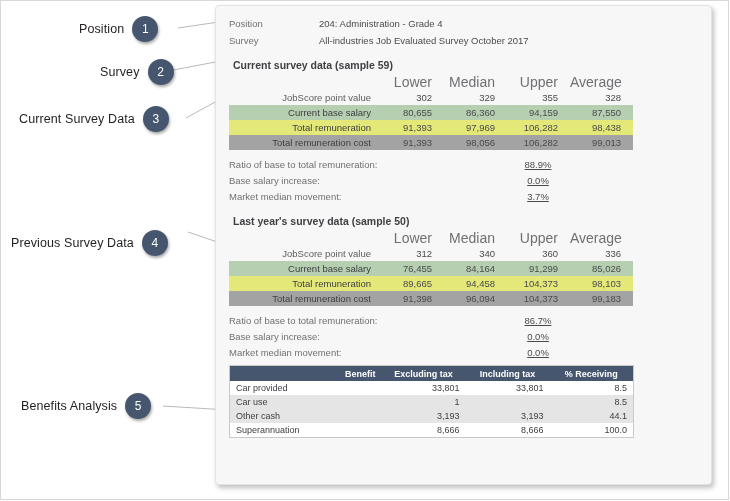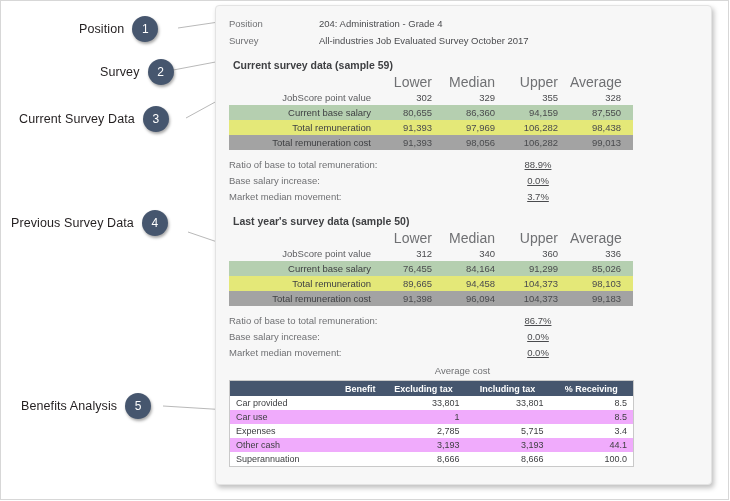--- a/index.html
+++ b/index.html
@@ -192,21 +192,21 @@
   table.benefits thead th.th-right { text-align: center; }
   table.benefits tbody td {
     height: 14px;
     padding: 0 6px;
     color: #3f4043;
   }
   table.benefits tbody td.b-left { text-align: left; }
   table.benefits tbody td.b-right { text-align: right; }
   table.benefits tbody tr.alt td { background: #d6d6d6; }
   table.benefits tbody tr td { background: #ffffff; }
-  table.benefits tbody tr.alt td { background: #f0abfc; }
+  table.benefits tbody tr.alt td { background: #e5e5e5; }
 </style>
 </head>
 <body>
 
 <div id="figure-frame"></div>
 
 <svg id="leader-lines">
   <line x1="178" y1="28" x2="300" y2="10" stroke="#b9b9b9" stroke-width="1"></line>
   <line x1="168" y1="71" x2="300" y2="46" stroke="#b9b9b9" stroke-width="1"></line>
   <line x1="186" y1="118" x2="228" y2="95" stroke="#b9b9b9" stroke-width="1"></line>
@@ -222,21 +222,21 @@
 <div class="callout" style="left:100px; top:59px;">
   <span class="callout-label">Survey</span>
   <span class="callout-badge">2</span>
 </div>
 
 <div class="callout" style="left:19px; top:106px;">
   <span class="callout-label">Current Survey Data</span>
   <span class="callout-badge">3</span>
 </div>
 
-<div class="callout" style="left:11px; top:210px;">
+<div class="callout" style="left:11px; top:230px;">
   <span class="callout-label">Previous Survey Data</span>
   <span class="callout-badge">4</span>
 </div>
 
 <div class="callout" style="left:21px; top:393px;">
   <span class="callout-label">Benefits Analysis</span>
   <span class="callout-badge">5</span>
 </div>
 
 <div id="report-card">
@@ -375,23 +375,20 @@
         <span class="ratio-key">Base salary increase:</span>
         <span class="ratio-val">0.0%</span>
       </div>
       <div class="ratio-row">
         <span class="ratio-key">Market median movement:</span>
         <span class="ratio-val">0.0%</span>
       </div>
     </div>
 
     <div class="benefits-wrap">
-      <div class="avg-cost-strip">
-        <span>Average cost</span>
-      </div>
       <table class="benefits">
         <colgroup>
             <col class="b-name">
             <col class="b-num">
             <col class="b-num">
             <col class="b-pct">
           </colgroup>
         <thead>
           <tr>
             <th class="th-left">Benefit</th>
@@ -406,26 +403,20 @@
             <td class="b-right">33,801</td>
             <td class="b-right">33,801</td>
             <td class="b-right">8.5</td>
           </tr>
           <tr class="alt">
             <td class="b-left">Car use</td>
             <td class="b-right">1</td>
             <td class="b-right"></td>
             <td class="b-right">8.5</td>
           </tr>
-          <tr>
-            <td class="b-left">Expenses</td>
-            <td class="b-right">2,785</td>
-            <td class="b-right">5,715</td>
-            <td class="b-right">3.4</td>
-          </tr>
           <tr class="alt">
             <td class="b-left">Other cash</td>
             <td class="b-right">3,193</td>
             <td class="b-right">3,193</td>
             <td class="b-right">44.1</td>
           </tr>
           <tr>
             <td class="b-left">Superannuation</td>
             <td class="b-right">8,666</td>
             <td class="b-right">8,666</td>

